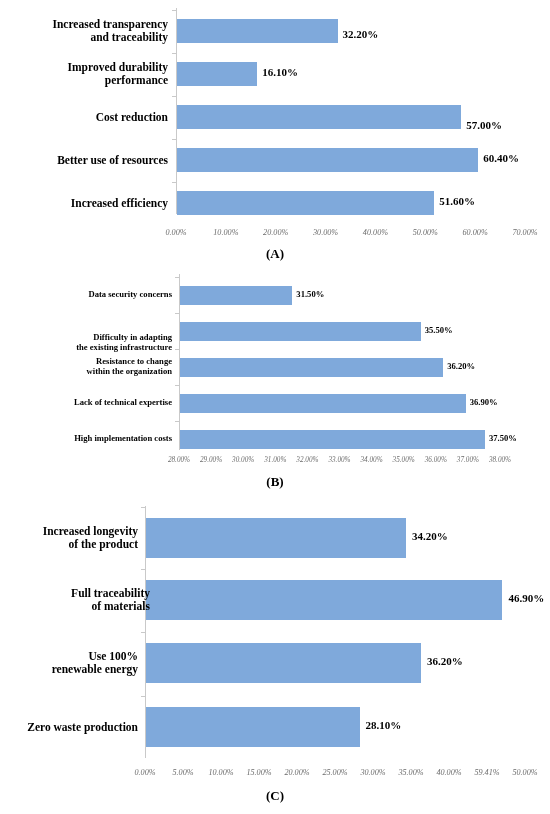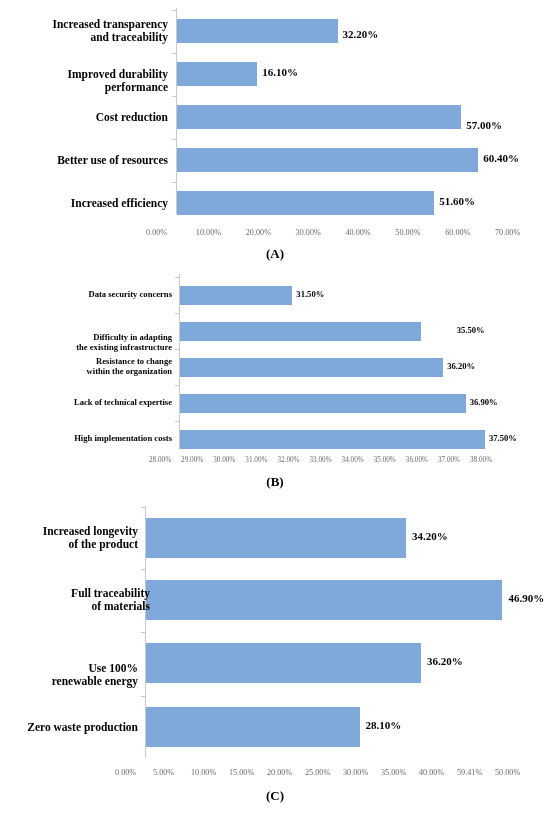--- a/index.html
+++ b/index.html
@@ -54,20 +54,22 @@
   .bar-value {
     position: absolute;
     font-weight: bold;
     color: #000;
     white-space: nowrap;
   }
   .x-tick-label {
     position: absolute;
     color: #6b6b6b;
     white-space: nowrap;
+    text-align: center;
+    font-style: italic;
   }
   .panel-caption {
     position: absolute;
     width: 550px;
     text-align: center;
     font-weight: bold;
     color: #000;
   }
 </style>
 </head>
@@ -76,21 +78,21 @@
 <div class="figure" id="figure-root">
     <div class="panel" style="top: 0px; height: 268px; position: absolute;">
       <div class="axis-line" style="left: 176px; top: 8px; height: 206px; background: rgb(201, 201, 201);"></div>
       <div class="cat-tick" style="left: 172px; top: 10px; background: rgb(201, 201, 201);"></div>
       <div class="bar" style="left: 177px; top: 19px; width: 160.54px; height: 24px; background: rgb(127, 169, 219);"></div>
       <div class="cat-label" style="right: 382px; font-size: 11.5px; top: 18.12px;">Increased transparency
 and traceability</div>
       <div class="bar-value" style="left: 342.54px; font-size: 11px; top: 28px;">32.20%</div>
       <div class="cat-tick" style="left: 172px; top: 53px; background: rgb(201, 201, 201);"></div>
       <div class="bar" style="left: 177px; top: 62px; width: 80.27px; height: 24px; background: rgb(127, 169, 219);"></div>
-      <div class="cat-label" style="right: 382px; font-size: 11.5px; top: 61.12px; margin-top: 7px;">Improved durability
+      <div class="cat-label" style="right: 382px; font-size: 11.5px; top: 61.12px;">Improved durability
 performance</div>
       <div class="bar-value" style="left: 262.27px; font-size: 11px; top: 66.08px;">16.10%</div>
       <div class="cat-tick" style="left: 172px; top: 96px; background: rgb(201, 201, 201);"></div>
       <div class="bar" style="left: 177px; top: 105px; width: 284.186px; height: 24px; background: rgb(127, 169, 219);"></div>
       <div class="cat-label" style="right: 382px; font-size: 11.5px; top: 110.56px;">Cost reduction</div>
       <div class="bar-value" style="left: 466.186px; font-size: 11px; top: 119px;">57.00%</div>
       <div class="cat-tick" style="left: 172px; top: 139px; background: rgb(201, 201, 201);"></div>
       <div class="bar" style="left: 177px; top: 148px; width: 301.137px; height: 24px; background: rgb(127, 169, 219);"></div>
       <div class="cat-label" style="right: 382px; font-size: 11.5px; top: 153.56px;">Better use of resources</div>
       <div class="bar-value" style="left: 483.137px; font-size: 11px; top: 152.08px;">60.40%</div>
@@ -111,21 +113,21 @@
     <div class="panel" style="top: 268px; height: 232px; position: absolute;">
       <div class="axis-line" style="left: 179px; top: 6px; height: 176px; background: rgb(201, 201, 201);"></div>
       <div class="cat-tick" style="left: 175px; top: 9px; background: rgb(201, 201, 201);"></div>
       <div class="bar" style="left: 180px; top: 17.5px; width: 112.35px; height: 19px; background: rgb(127, 169, 219);"></div>
       <div class="cat-label" style="right: 378px; font-size: 8.6px; top: 22.184px;">Data security concerns</div>
       <div class="bar-value" style="left: 296.35px; font-size: 8.6px; top: 20.808px;">31.50%</div>
       <div class="cat-tick" style="left: 175px; top: 45px; background: rgb(201, 201, 201);"></div>
       <div class="bar" style="left: 180px; top: 53.5px; width: 240.75px; height: 19px; background: rgb(127, 169, 219);"></div>
       <div class="cat-label" style="right: 378px; font-size: 8.6px; top: 65px;">Difficulty in adapting
 the existing infrastructure</div>
-      <div class="bar-value" style="left: 424.75px; font-size: 8.6px; top: 56.808px; margin-left: 32px;">35.50%</div>
+      <div class="bar-value" style="left: 424.75px; font-size: 8.6px; top: 56.808px;">35.50%</div>
       <div class="cat-tick" style="left: 175px; top: 81px; background: rgb(201, 201, 201);"></div>
       <div class="bar" style="left: 180px; top: 89.5px; width: 263.22px; height: 19px; background: rgb(127, 169, 219);"></div>
       <div class="cat-label" style="right: 378px; font-size: 8.6px; top: 89.368px;">Resistance to change
 within the organization</div>
       <div class="bar-value" style="left: 447.22px; font-size: 8.6px; top: 92.808px;">36.20%</div>
       <div class="cat-tick" style="left: 175px; top: 117px; background: rgb(201, 201, 201);"></div>
       <div class="bar" style="left: 180px; top: 125.5px; width: 285.69px; height: 19px; background: rgb(127, 169, 219);"></div>
       <div class="cat-label" style="right: 378px; font-size: 8.6px; top: 130.184px;">Lack of technical expertise</div>
       <div class="bar-value" style="left: 469.69px; font-size: 8.6px; top: 128.808px; text-align: center;">36.90%</div>
       <div class="cat-tick" style="left: 175px; top: 153px; background: rgb(201, 201, 201);"></div>
@@ -152,21 +154,21 @@
       <div class="cat-label" style="right: 412px; font-size: 11.5px; top: 25.12px;">Increased longevity
 of the product</div>
       <div class="bar-value" style="left: 411.92px; font-size: 11px; top: 30.08px;">34.20%</div>
       <div class="cat-tick" style="left: 141px; top: 69px; background: rgb(201, 201, 201);"></div>
       <div class="bar" style="left: 146px; top: 80px; width: 356.44px; height: 40px; background: rgb(127, 169, 219);"></div>
       <div class="cat-label" style="right: 400px; font-size: 11.5px; top: 87.12px;">Full traceability
 of materials</div>
       <div class="bar-value" style="left: 508.44px; font-size: 11px; top: 92.08px;">46.90%</div>
       <div class="cat-tick" style="left: 141px; top: 132px; background: rgb(201, 201, 201);"></div>
       <div class="bar" style="left: 146px; top: 143px; width: 275.12px; height: 40px; background: rgb(127, 169, 219);"></div>
-      <div class="cat-label" style="right: 412px; font-size: 11.5px; top: 150.12px; margin-top: 12px;">Use 100%
+      <div class="cat-label" style="right: 412px; font-size: 11.5px; top: 150.12px;">Use 100%
 renewable energy</div>
       <div class="bar-value" style="left: 427.12px; font-size: 11px; top: 155.08px;">36.20%</div>
       <div class="cat-tick" style="left: 141px; top: 196px; background: rgb(201, 201, 201);"></div>
       <div class="bar" style="left: 146px; top: 207px; width: 213.56px; height: 40px; background: rgb(127, 169, 219);"></div>
       <div class="cat-label" style="right: 412px; font-size: 11.5px; top: 220.56px;">Zero waste production</div>
       <div class="bar-value" style="left: 365.56px; font-size: 11px; top: 219.08px;">28.10%</div>
       <div class="x-tick-label" style="font-size: 8.2px; top: 268px; width: 60px; left: 115px; color: rgb(107, 107, 107);">0.00%</div>
       <div class="x-tick-label" style="font-size: 8.2px; top: 268px; width: 60px; left: 153px; color: rgb(107, 107, 107);">5.00%</div>
       <div class="x-tick-label" style="font-size: 8.2px; top: 268px; width: 60px; left: 191px; color: rgb(107, 107, 107);">10.00%</div>
       <div class="x-tick-label" style="font-size: 8.2px; top: 268px; width: 60px; left: 229px; color: rgb(107, 107, 107);">15.00%</div>

